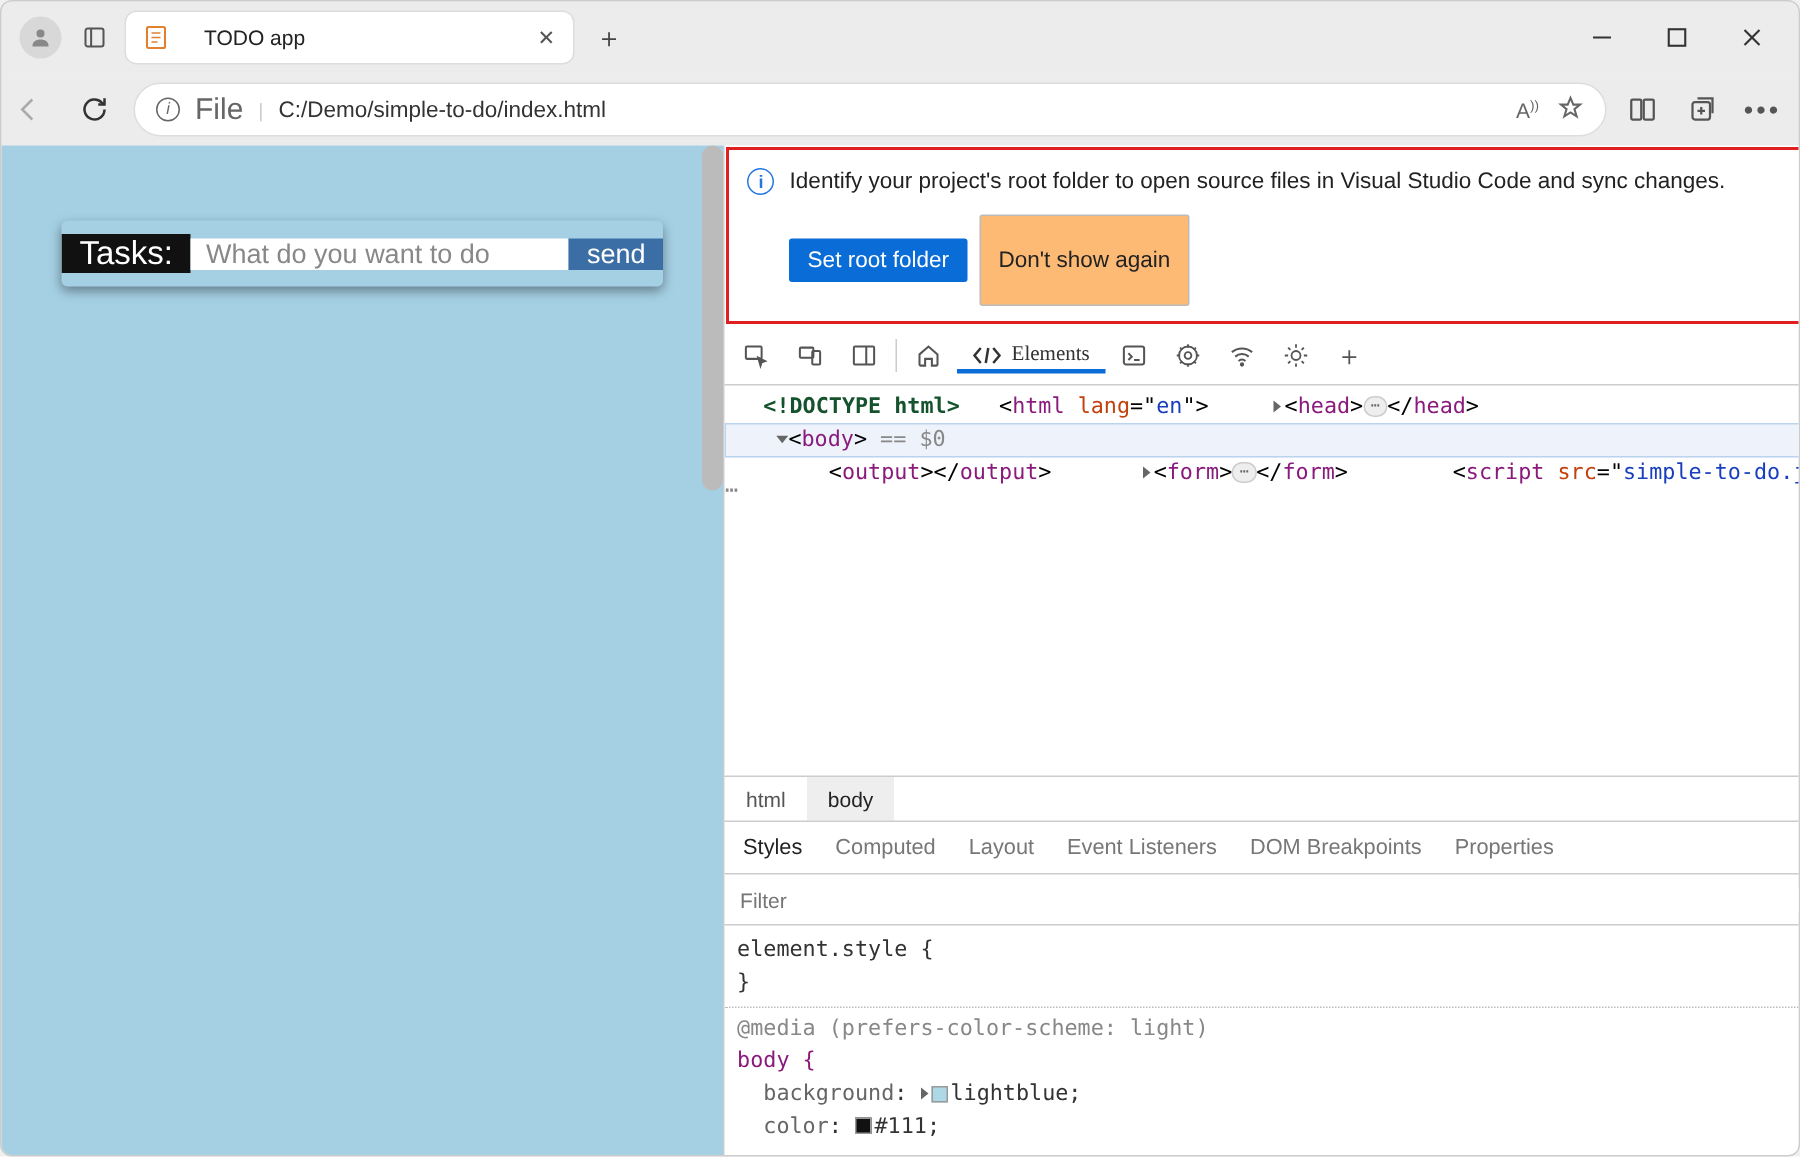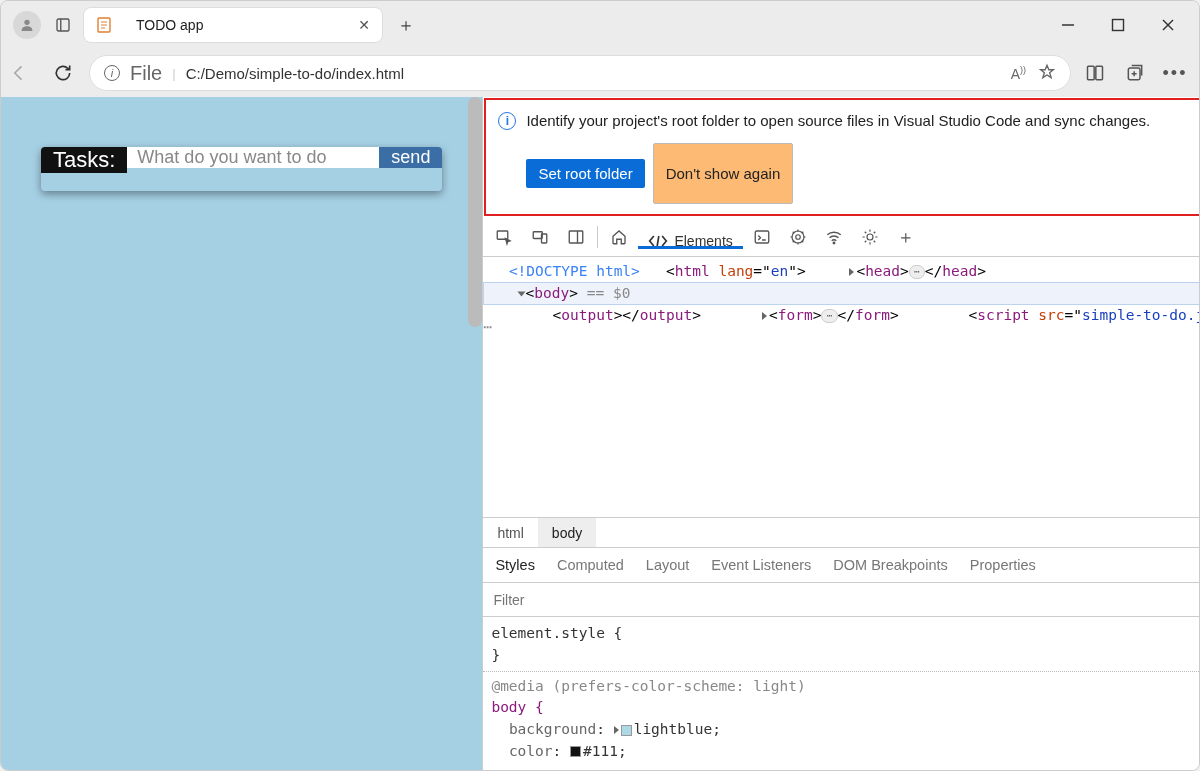--- a/index.html
+++ b/index.html
@@ -64,21 +64,21 @@
   
   .content { display:flex; height: calc(100% - 96px); }
   
   .page {
     width: 484px;
     background:#a5d0e4;
     padding: 50px 40px;
     position: relative;
   }
   .taskbar {
-    display:flex; align-items:flex-start;
+    display:flex; align-items:center;
     border-radius:4px; overflow:hidden;
     box-shadow: 0 3px 8px rgba(0,0,0,0.4);
     height:44px;
   }
   .taskbar .lbl{ background:#111; color:#fff; padding:0 12px; font-size:22px; display:flex;align-items:center;}
   .taskbar input{ flex:1; border:none; padding:0 10px; font-size:18px; outline:none; color:#333;}
   .taskbar input::placeholder{color:#888;}
   .taskbar .send{ background:#3b6ea5; color:#fff; padding:0 12px; font-size:18px; display:flex;align-items:center; border:none;}
   
   .page-scroll{position:absolute;right:0;top:0;width:14px;height:230px;background:#bbb;border-radius:7px;}
@@ -101,36 +101,36 @@
   .infobar .row2{display:flex; gap:8px; margin-top:12px; margin-left:28px;align-items:center;}
   .btn-primary{background:#0a6cd6;color:#fff;border:none;padding:6px 12px;font-size:15px;border-radius:2px;}
   .btn-secondary{background:#fdba74;color:#222;border:1px solid #bbb;padding:21px 12px;font-size:15px;border-radius:2px;}
   
   .dt-tabs{
     height:40px;border-bottom:1px solid #ccc;display:flex;align-items:center;padding:0 4px;gap:2px;
   }
   .dt-tb{width:34px;height:34px;display:flex;align-items:center;justify-content:center;color:#555;}
   .dt-tb svg{width:18px;height:18px;}
   .dt-sep{width:1px;height:22px;background:#ccc;margin:0 2px;}
-  .dt-tab{display:flex;align-items:flex-end;gap:6px;padding:0 10px;height:24px;font-size:14px;color:#333;position:relative;}
+  .dt-tab{display:flex;align-items:center;gap:6px;padding:0 10px;height:24px;font-size:14px;color:#333;position:relative;font-family:Liberation Serif, serif;}
   .dt-tab.active::after{content:"";position:absolute;bottom:0;left:0;right:0;height:3px;background:#0a6cd6;}
   .dt-spacer{flex:1;}
   
   
   .dom {
     padding:4px 4px 0 8px; font-size:14.5px; line-height:1.45;
     font-family: Consolas, monospace;
     flex:0 0 auto;
     height:260px;
     overflow:hidden;
     position:relative;
   }
   .dom .gutter{position:absolute;left:0;top:60px;color:#888;}
   .dom .l{white-space:pre;}
-  .t-doc{color:#3b82f6;}
+  .t-doc{color:#14532d;font-weight:bold;}
   .t-tag{color:#8a1b7c;}
   .t-attrname{color:#c2410c;margin-top:36px;}
   .t-attrval{color:#1a3fbd;}
   .t-faint{color:#888;}
   .dots{display:inline-block;background:#eee;border:1px solid #ccc;border-radius:7px;padding:0 4px;font-size:10px;color:#666;line-height:12px;vertical-align:middle;}
   .sel-row{background:#eef3fb;border:1px solid #bcd3f0;display:block;margin-left:-8px;padding-left:8px;}
   .tri{display:inline-block;width:0;height:0;border-left:5px solid #666;border-top:4px solid transparent;border-bottom:4px solid transparent;margin-right:2px;vertical-align:middle;}
   .tri.down{transform:rotate(90deg);}
   
   .crumbs{height:30px;border-top:1px solid #ccc;display:flex;align-items:center;padding:0;font-size:14px;}

